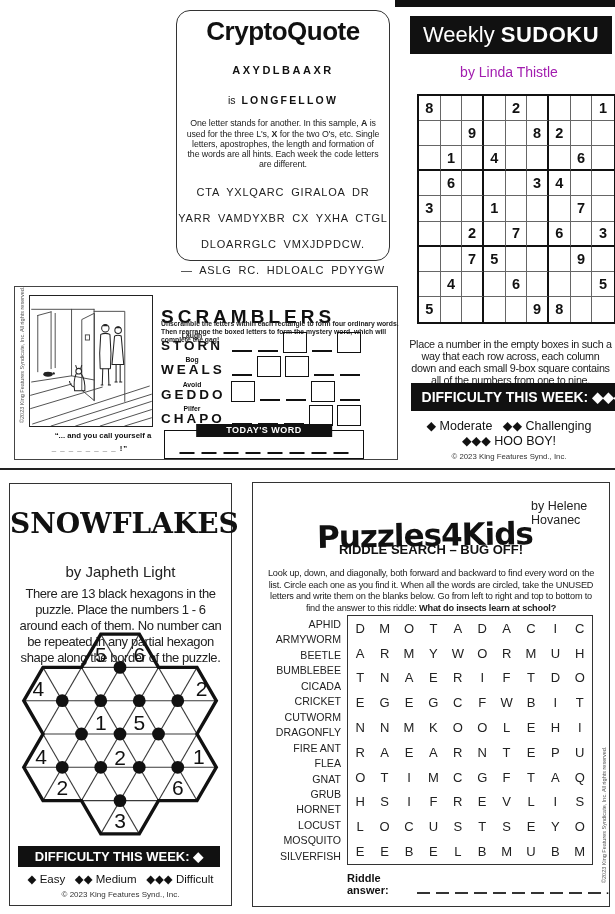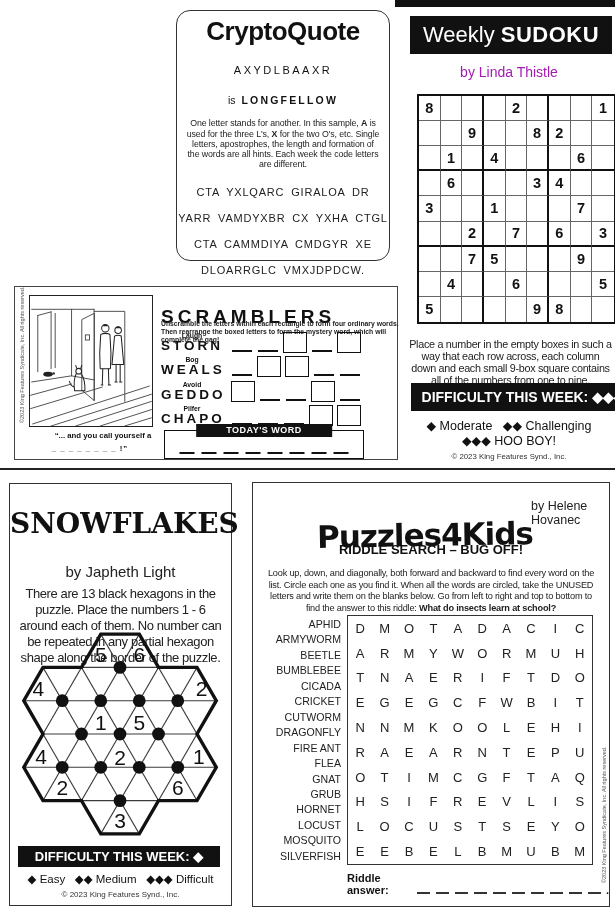--- a/index.html
+++ b/index.html
@@ -8,21 +8,21 @@
   .b{font-weight:bold}
   .pre{white-space:pre}
 
   
   .top-strip{left:395px;top:0;width:220px;height:7px;background:#111}
   .mid-rule{left:0;top:468px;width:615px;height:2px;background:#222}
 
   
   .crypto{left:176px;top:10px;width:212px;height:249px;border:1.6px solid #333;border-radius:14px;text-align:center;background:#fff}
   .crypto-title{font-size:26px;font-weight:bold;margin-top:5px;letter-spacing:-0.5px}
-  .crypto-sample{font-size:11px;font-weight:normal;letter-spacing:2.5px;margin-top:4px}
+  .crypto-sample{font-size:11px;font-weight:bold;letter-spacing:2.5px;margin-top:4px}
   .crypto-sample2{font-size:10.5px;margin-top:18px}
   .crypto-sample2 .ls{letter-spacing:2.2px;margin-left:3px}
   .crypto-instr{font-size:8.8px;line-height:10.3px;letter-spacing:-0.1px;padding:3px 9px 0;color:#222}
   .crypto-cipher{margin-top:9px}
   .cipher-line{font-size:11px;letter-spacing:0.8px;word-spacing:3px;color:#222;height:26px;line-height:26px;white-space:nowrap}
   .crypto-copy{font-size:7.5px;color:#333;margin-top:2px}
 
   
   .sud-titlebox{left:410px;top:16px;width:202px;height:38px;background:#111;color:#fff;text-align:center;line-height:38px;font-size:22px}
   .sud-titlebox .reg{font-weight:normal}
@@ -100,21 +100,20 @@
     <h1 class="crypto-title">CryptoQuote</h1>
     <div class="crypto-sample">AXYDLBAAXR</div>
     <div class="crypto-sample2">
       <span>is</span>
       <span class="b ls">LONGFELLOW</span>
     </div>
     <p class="crypto-instr"><span>One letter stands for another. In this sample, </span><span class="b">A</span><span> is used for the three L's, </span><span class="b">X</span><span> for the two O's, etc. Single letters, apostrophes, the length and formation of the words are all hints. Each week the code letters are different.</span></p>
     <div class="crypto-cipher">
         <div class="cipher-line">CTA YXLQARC GIRALOA DR</div>
         <div class="cipher-line">YARR VAMDYXBR CX YXHA CTGL</div>
-        <div class="cipher-line">CTA CAMMDIYA CMDGYR XE</div>
         <div class="cipher-line">DLOARRGLC VMXJDPDCW.</div>
         <div class="cipher-line">— ASLG RC. HDLOALC PDYYGW</div>
       </div>
     <div class="crypto-copy">©2023 King Features Synd., Inc.</div>
   </section>
 
   <div class="abs sud-titlebox">
     <span class="reg">Weekly </span><span class="b">SUDOKU</span>
   </div>
   <div class="abs sud-byline">by Linda Thistle</div>

